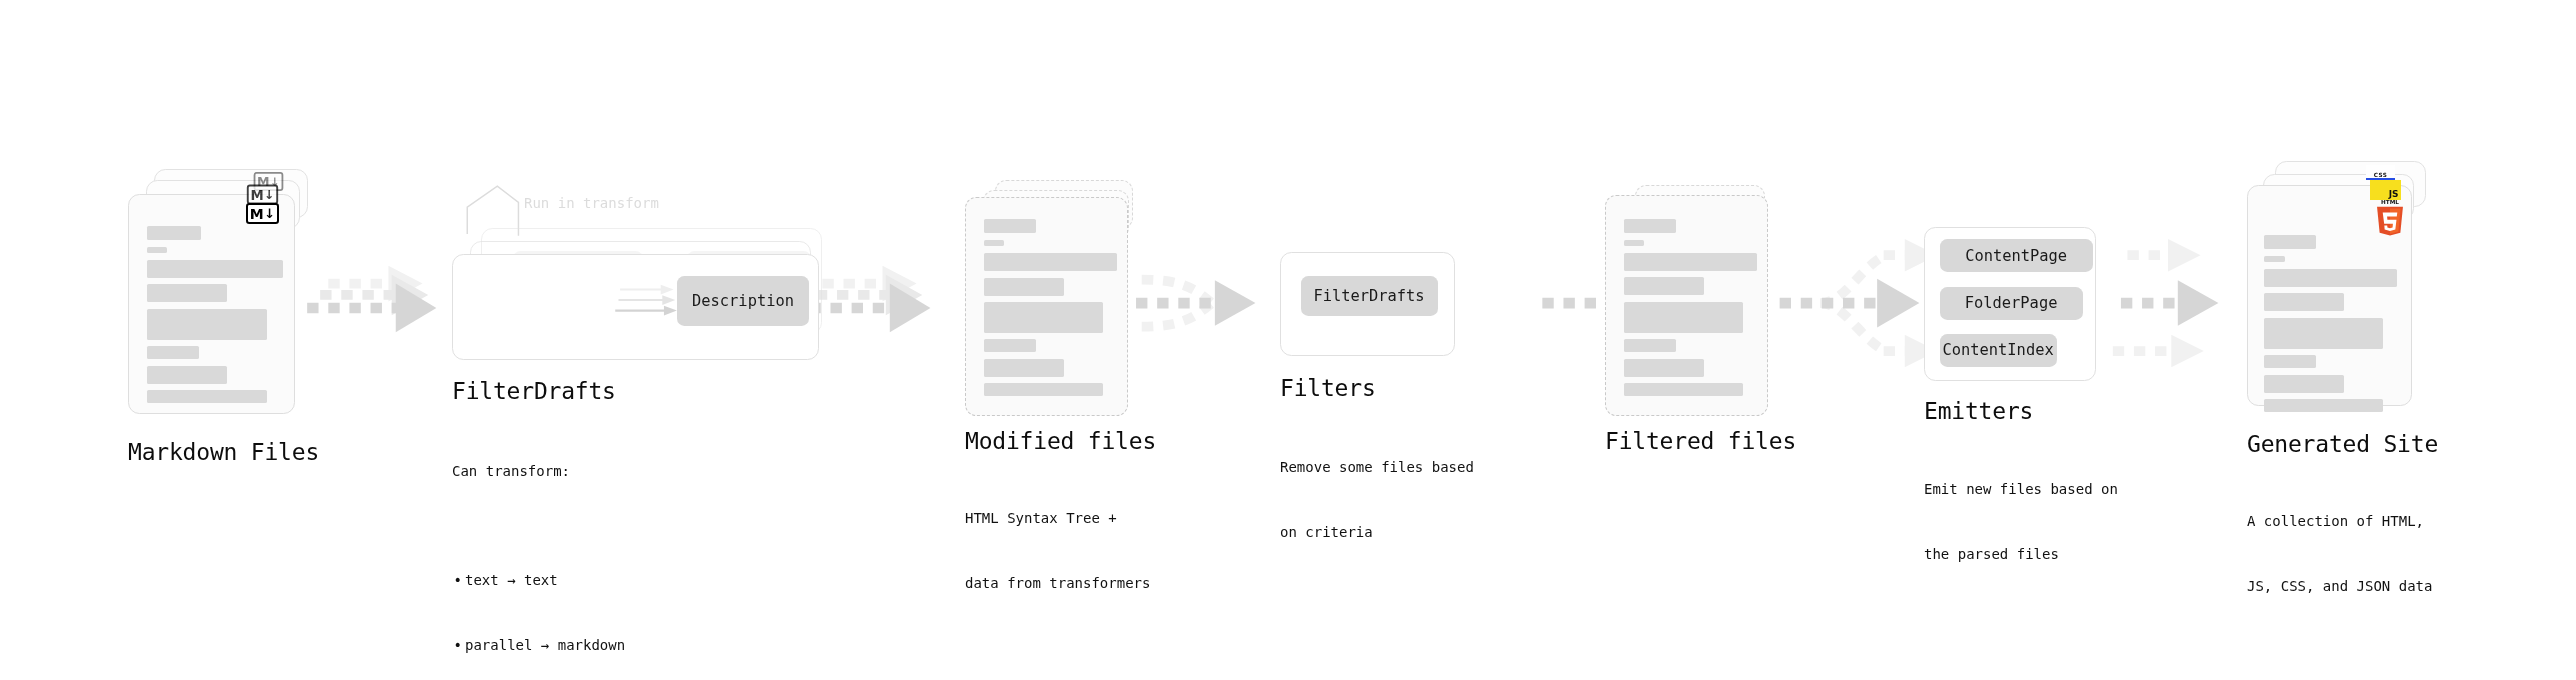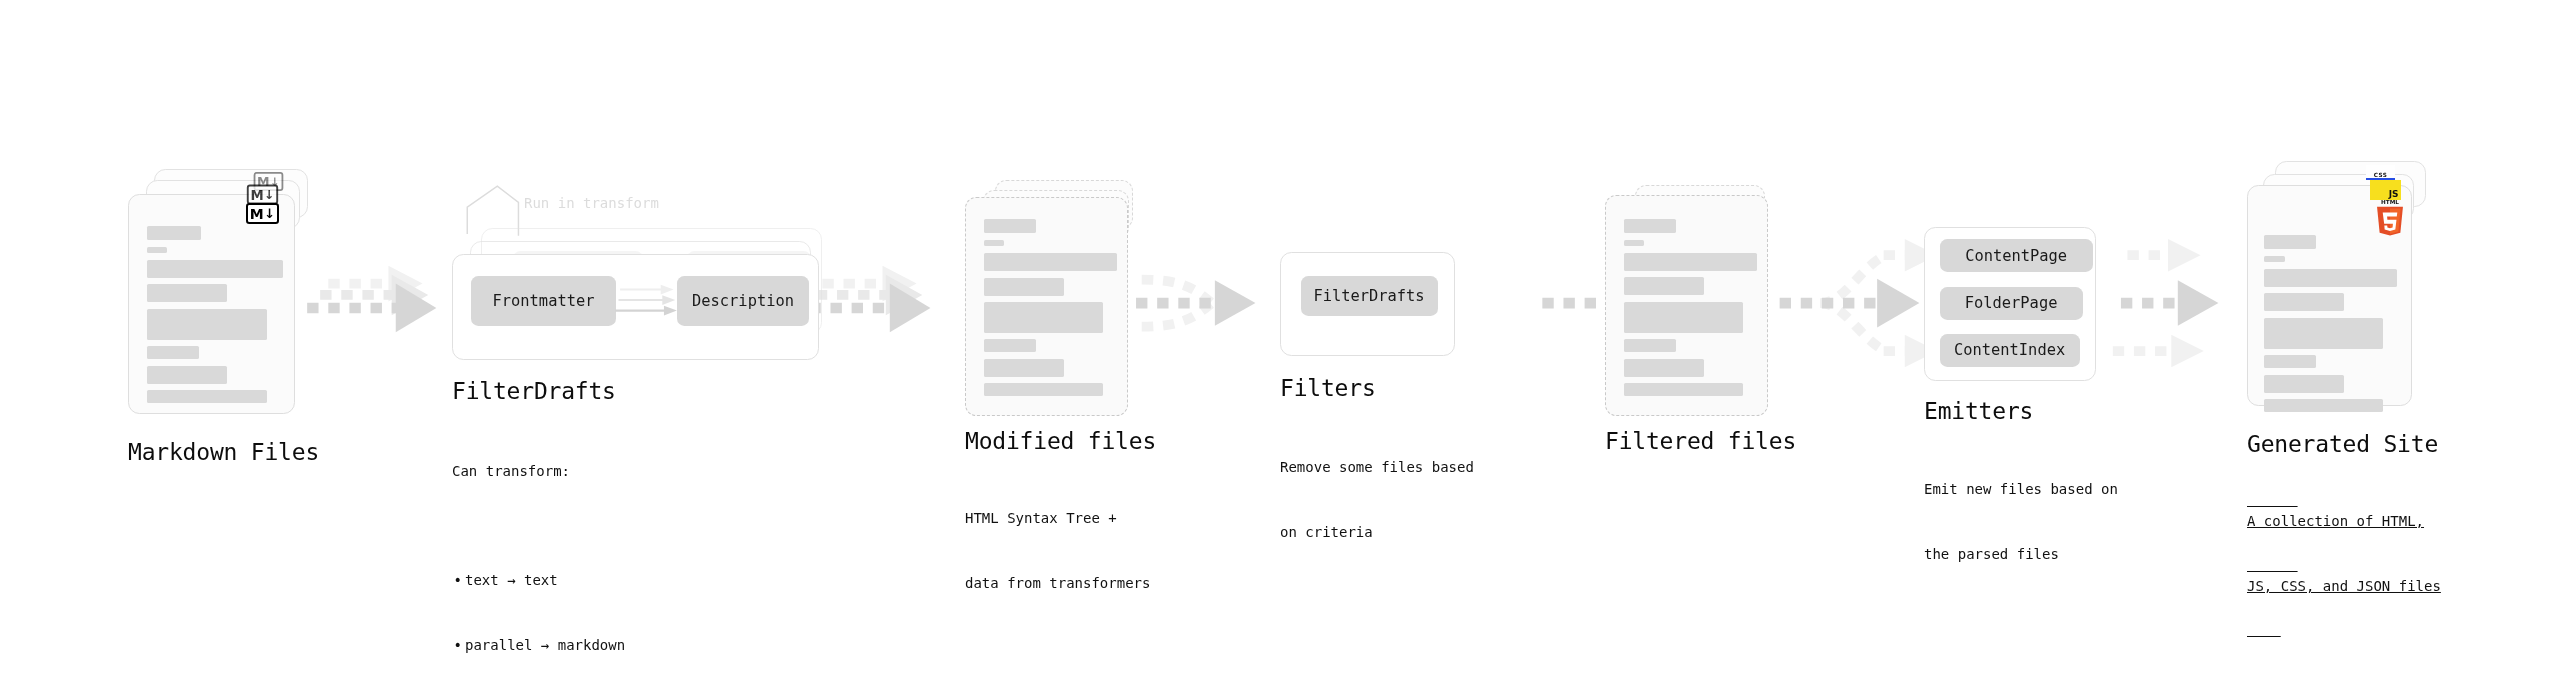--- a/index.html
+++ b/index.html
@@ -261,21 +261,20 @@
       <div class="chip g3" style="left:205px; top:22px; width:124px; height:50px;"></div>
     </div>
 
     <div class="groupbox" style="left:470px; top:241px; width:341px; height:106px; opacity:.7;">
       <div class="chip g2" style="left:31px; top:22px; width:130px; height:50px;"></div>
       <div class="chip g2" style="left:205px; top:22px; width:124px; height:50px;"></div>
     </div>
 
     <div class="groupbox" style="left:452px; top:254px; width:367px; height:106px; background:#ffffff;">
 
-      <div class="chip" style="left:18px; top:21px; width:145px; height:50px;">Frontmatter</div>
 
       <div class="chip" style="left:224px; top:21px; width:132px; height:50px;">Description</div>
 
       <svg style="position:absolute; left:159px; top:18px; width:73px; height:59px;" viewBox="0 0 90 72">
         <g fill="none" stroke-width="2.6">
           <path d="M 10 20 L 62 20" stroke="#eeeeee"></path>
           <polygon points="60,14 76,20 60,26" fill="#eeeeee" stroke="none"></polygon>
           <path d="M 8 33 L 64 33" stroke="#e4e4e4"></path>
           <polygon points="62,27 78,33 62,39" fill="#e4e4e4" stroke="none"></polygon>
           <path d="M 4 46 L 66 46" stroke="#d3d3d3"></path>
@@ -346,21 +345,21 @@
       <div class="skel" style="left:18px; top:187px; width:119px; height:13px;"></div>
     </div>
 
     <div class="title" style="left:1605px; top:428px;">Filtered files</div>
   </div>
 
   <div class="node">
     <div class="groupbox" style="left:1924px; top:227px; width:172px; height:154px; background:#ffffff;">
       <div class="chip" style="left:14.6px; top:11.4px; width:153px; height:32.5px;">ContentPage</div>
       <div class="chip" style="left:14.6px; top:59px; width:143px; height:32.5px;">FolderPage</div>
-      <div class="chip" style="left:14.6px; top:106px; width:140px; height:32.5px;">ContentIndex</div>
+      <div class="chip" style="left:14.6px; top:106px; width:117px; height:32.5px;">ContentIndex</div>
     </div>
 
     <div class="title" style="left:1924px; top:398px;">Emitters</div>
 
     <div class="sub" style="left:1924px; top:436px;">
       <div>Emit new files based on</div>
       <div>the parsed files</div>
     </div>
   </div>
 
@@ -386,20 +385,20 @@
 
     <svg class="html5-badge" style="left:2373px; top:197px;" viewBox="0 0 42 48">
       <text x="21" y="8" font-family="DejaVu Sans, Liberation Sans, sans-serif" font-size="7" font-weight="700" fill="#111" text-anchor="middle">HTML</text>
       <path d="M 5 12 L 8.2 44 L 21 47.5 L 33.8 44 L 37 12 Z" fill="#e44d26"></path>
       <path d="M 21 14 L 21 45.6 L 31.4 42.7 L 34.1 14 Z" fill="#f16529"></path>
       <path d="M 12 19 L 30 19 L 29.4 24 L 17.4 24 L 17.8 28 L 29 28 L 27.6 40 L 21 41.8 L 14.4 40 L 14 35 L 17.6 35 L 17.8 37.6 L 21 38.5 L 24.2 37.6 L 24.6 33 L 13.8 33 Z" fill="#ffffff"></path>
     </svg>
 
     <div class="title" style="left:2247px; top:431px;">Generated Site</div>
 
-    <div class="sub" style="left:2247px; top:468px;text-decoration:underline;">
+    <div class="sub" style="left:2247px; top:468px;">
       <div>A collection of HTML,</div>
-      <div>JS, CSS, and JSON files</div>
+      <div>JS, CSS, and JSON data</div>
     </div>
   </div>
 
 </div>
 
 
 </body></html>

